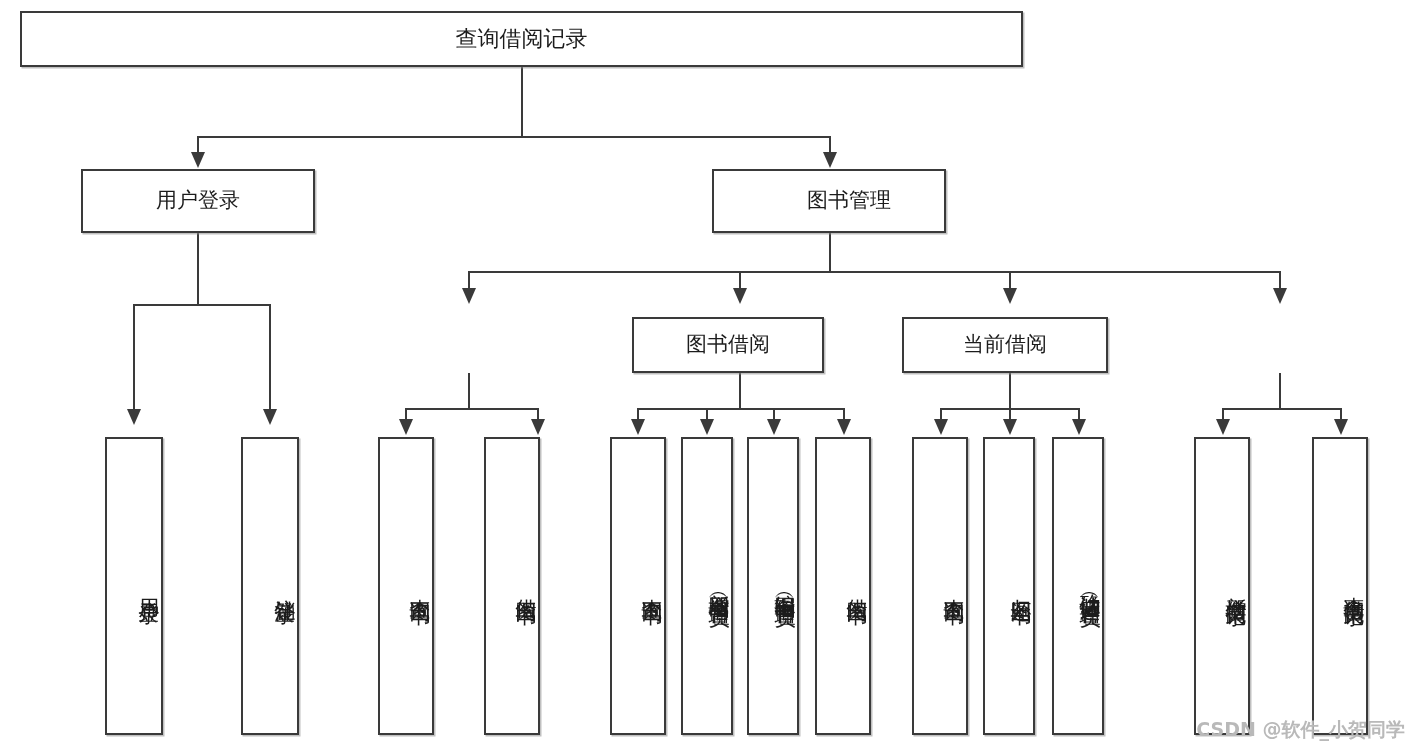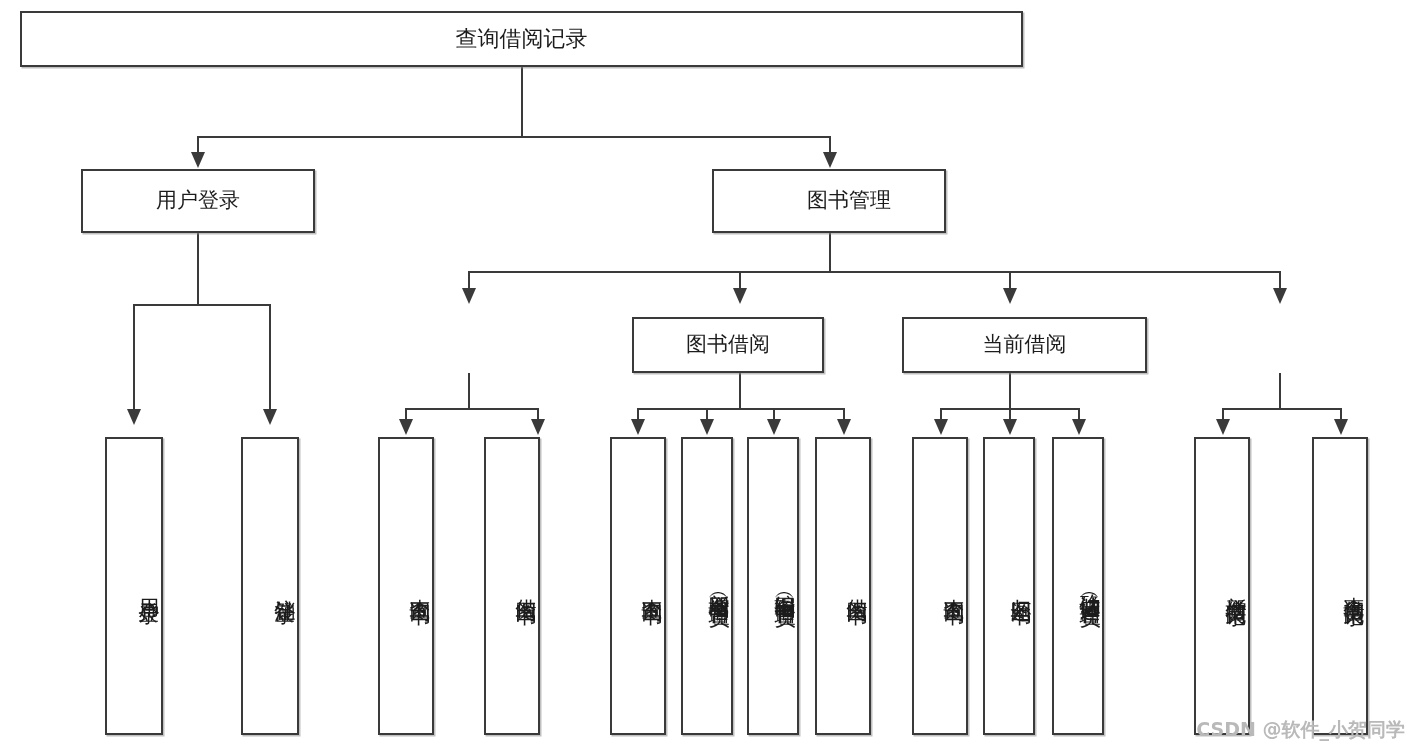--- a/index.html
+++ b/index.html
@@ -160,21 +160,21 @@
   <div class="node h" style="left:81px; top:169px; width:234px; height:64px;">
     <span class="lbl">用户登录</span>
   </div>
   <div class="node h" style="left:712px; top:169px; width:234px; height:64px;padding-left:40px;">
     <span class="lbl">图书管理</span>
   </div>
 
   <div class="node h" style="left:632px; top:317px; width:192px; height:56px;">
     <span class="lbl">图书借阅</span>
   </div>
-  <div class="node h" style="left:902px; top:317px; width:245px; height:56px;">
+  <div class="node h" style="left:902px; top:317px; width:206px; height:56px;">
     <span class="lbl">当前借阅</span>
   </div>
 
   <div class="node v" style="left:105px; top:437px; width:58px; height:298px;">
     <span class="lbl">用户登录</span>
   </div>
   <div class="node v" style="left:241px; top:437px; width:58px; height:298px;">
     <span class="lbl">注销登录</span>
   </div>
 

